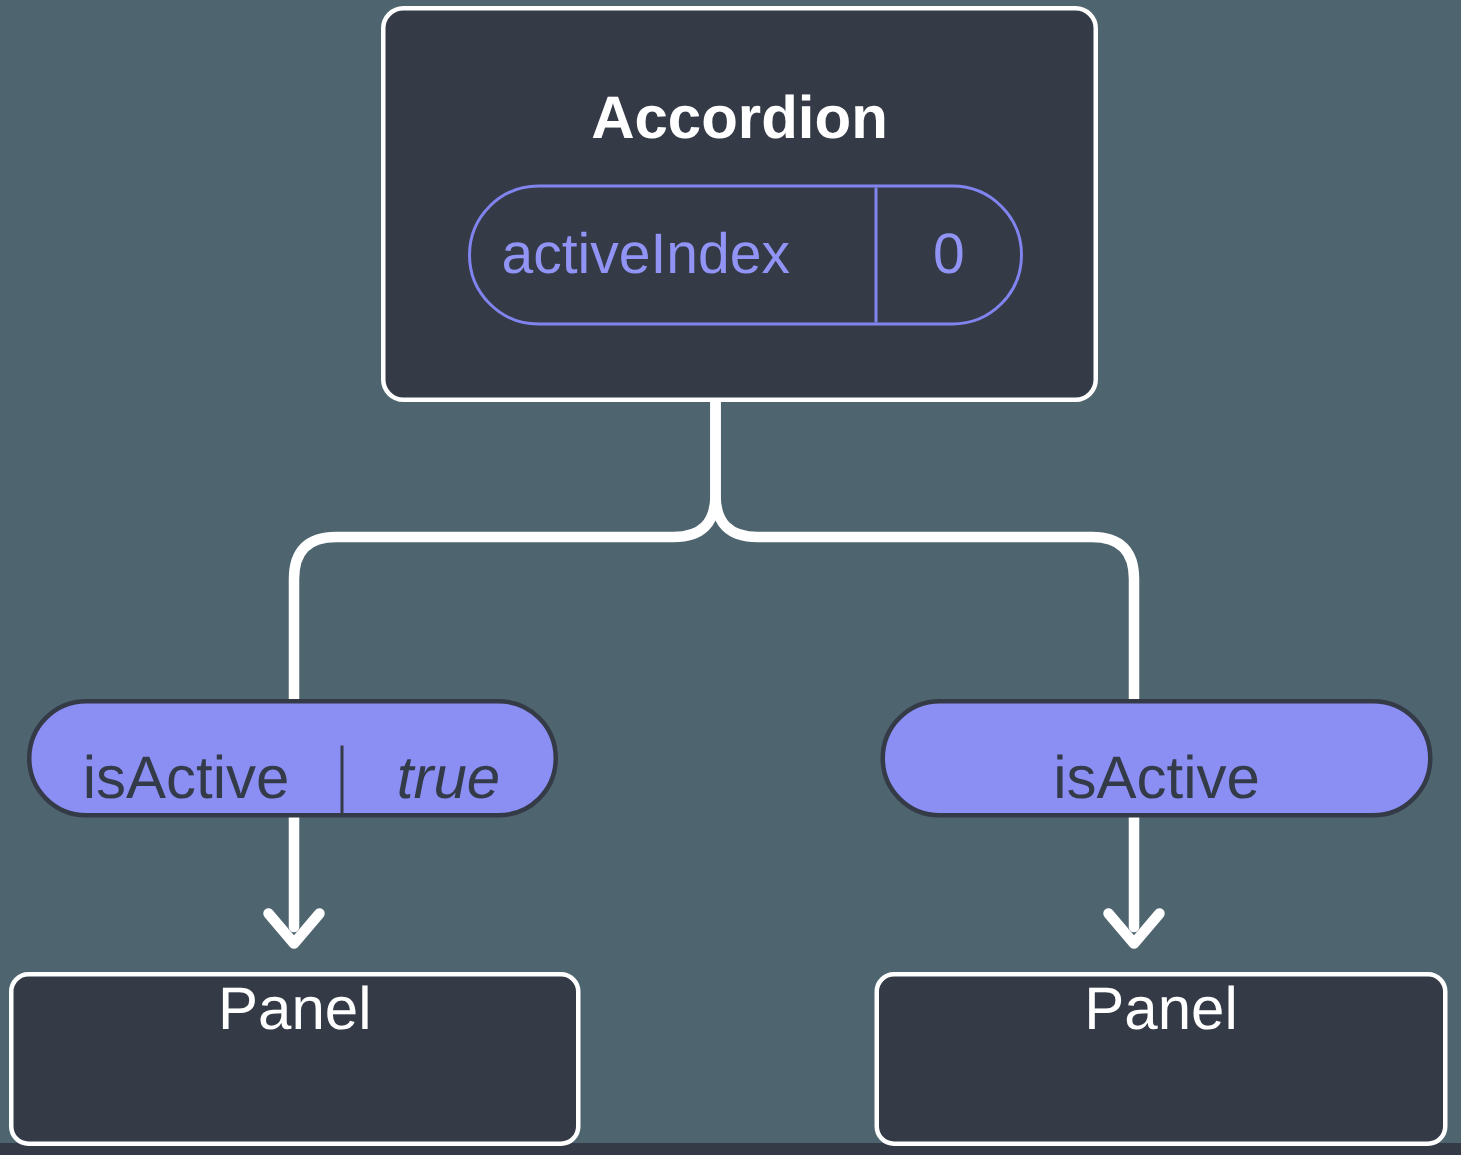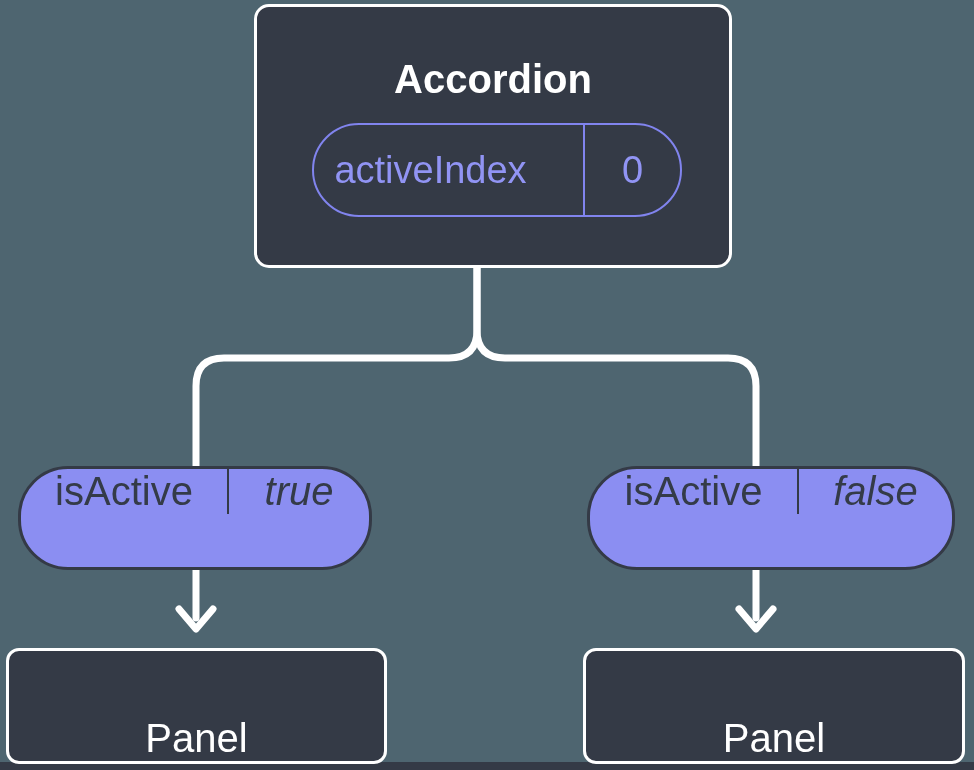--- a/index.html
+++ b/index.html
@@ -44,39 +44,39 @@
     border-radius: 47px; display: flex; align-items: stretch;
     color: var(--pill-purple-text, #9194f4); font-size: 38px; gap: 36px;
   }
   .state-pill .seg-name { flex: 1; display: flex; align-items: center; justify-content: center; }
   .state-pill .seg-value {
     width: 95px; display: flex; align-items: center; justify-content: center;
     border-left: 2.5px solid var(--pill-outline, #8184ee);
   }
 
   .prop-pill {
-    position: absolute; top: 466px; height: 104px; box-sizing: border-box;
+    position: absolute; top: 466px; height: 79px; box-sizing: border-box;
     background: var(--pill-fill, #8b8ef2);
     border: 3px solid var(--node-fill, #343a46);
-    border-radius: 50px; display: flex; align-items: flex-start; z-index: 2;
+    border-radius: 50px; display: flex; align-items: flex-end; z-index: 2;
     color: var(--pill-dark-text, #343b48); font-size: 40px; font-weight: 400;
   }
   .prop-pill .seg-name { flex: 1; display: flex; align-items: center; justify-content: center; }
   .prop-pill .seg-value {
     display: flex; align-items: center; justify-content: center;
     border-left: 2.5px solid var(--node-fill, #343a46);
     font-style: italic;
   }
   .pill-left  { left: 18px;  width: 354px; }
   .pill-left  .seg-value { width: 140px; }
   .pill-right { left: 587px; width: 368px; }
   .pill-right .seg-value { width: 153px; }
 
   .panel {
-    display: flex; align-items: flex-end; justify-content: center;
+    display: flex; align-items: flex-start; justify-content: center;
     border-radius: 13px; color: var(--node-text, #ffffff);
     font-size: 40px; font-weight: 500;
   }
   .panel-left  { left: 6px;   top: 648px; width: 381px; height: 116px; }
   .panel-right { left: 583px; top: 648px; width: 382px; height: 116px; }
 </style>
 </head>
 <body style="--background: #4e6570; --node-fill: #343a46; --node-border: #ffffff; --node-text: #ffffff; --pill-fill: #8b8ef2; --pill-outline: #8184ee; --pill-purple-text: #9194f4; --pill-dark-text: #343b48; --connector: #ffffff;">
 
 <div class="canvas">
@@ -96,21 +96,20 @@
     </div>
   </div>
 
   <div class="prop-pill pill-left">
     <span class="seg-name">isActive</span>
     <span class="seg-value">true</span>
   </div>
 
   <div class="prop-pill pill-right">
     <span class="seg-name">isActive</span>
-    <span class="seg-value">false</span>
   </div>
 
   <div class="node panel panel-left">
     <span>Panel</span>
   </div>
 
   <div class="node panel panel-right">
     <span>Panel</span>
   </div>
 

